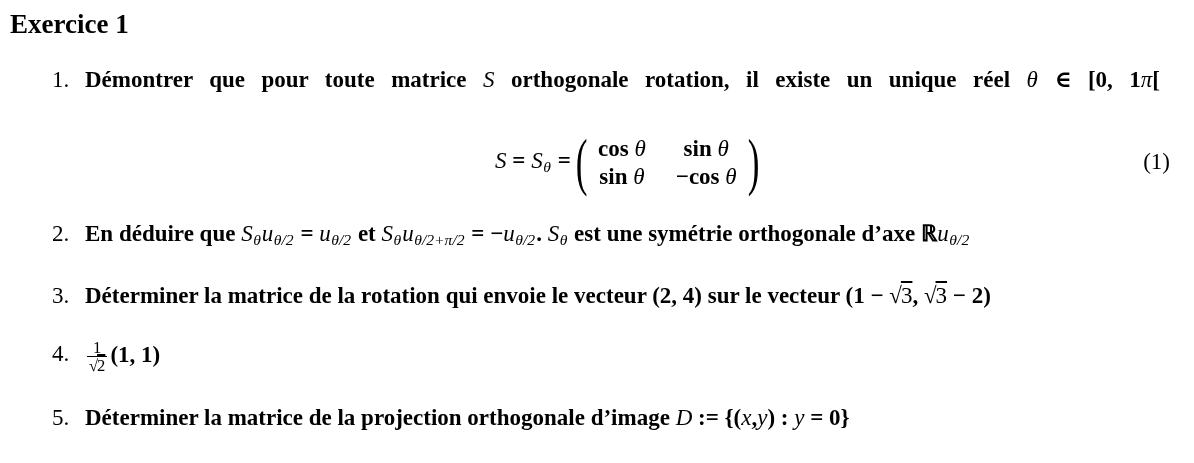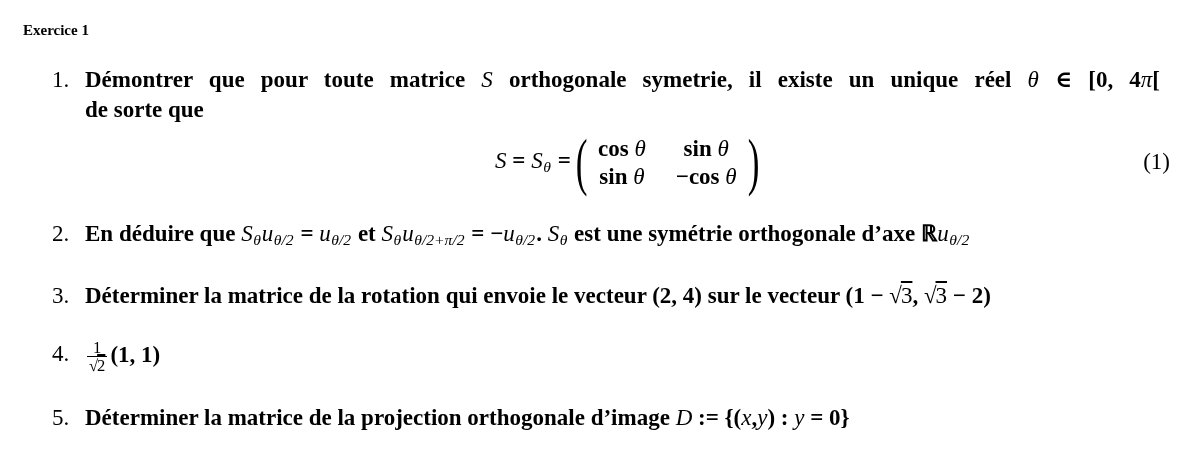--- a/index.html
+++ b/index.html
@@ -5,21 +5,21 @@
   html, body { margin: 0; padding: 0; }
   body {
     width: 1194px; height: 463px;
     background: #ffffff; color: #000000;
     font-family: "Liberation Serif", "DejaVu Serif", serif;
     position: relative; overflow: hidden;
   }
   .page { position: absolute; inset: 0; }
   .title {
     position: absolute; left: 10px; top: 9px;
-    font-size: 15px; font-weight: bold; margin: 13px;
+    font-size: 27px; font-weight: bold; margin: 0;
   }
   .item { position: absolute; left: 52px; right: 34px; font-size: 23px; }
   .item .num { position: absolute; left: 0; top: 0; line-height: 30px; }
   .item .text { margin-left: 33px; line-height: 30px; }
   .justify { text-align: justify; text-align-last: justify; }
   .run-rm { font-style: normal; font-weight: bold; }
   .run-it { font-style: italic; }
   .run-sub {
     font-style: italic; font-size: 0.68em;
     vertical-align: -0.28em; margin: 0 1px 0 0.5px;
@@ -56,22 +56,21 @@
 </style>
 </head>
 <body>
 
 <div class="page">
 
   <h1 class="title">Exercice 1</h1>
 
   <div class="item" style="top:65px">
     <span class="num">1.</span>
-    <div class="text justify"><span class="run-rm">Démontrer que pour toute matrice </span><span class="run-it">S</span><span class="run-rm"> orthogonale symetrie, il existe un unique réel </span><span class="run-it">θ</span><span class="run-rm"> ∈ [0, 4</span><span class="run-it">π</span><span class="run-rm">[</span></div>
-    <div class="text"><span class="run-rm">de sorte que</span></div>
+    <div class="text justify"><span class="run-rm">Démontrer que pour toute matrice </span><span class="run-it">S</span><span class="run-rm"> orthogonale rotation, il existe un unique réel </span><span class="run-it">θ</span><span class="run-rm"> ∈ [0, 1</span><span class="run-it">π</span><span class="run-rm">[</span></div>
   </div>
 
   <div class="equation-row">
     <div class="equation">
       <span class="eq-lhs"><span class="run-it">S</span><span class="run-rm"> = </span><span class="run-it">S</span><span class="run-sub">θ</span><span class="run-rm"> = </span></span>
       <span class="paren">(</span>
       <span class="mat">
         <span class="mcell"><span class="run-rm">cos </span><span class="run-it">θ</span></span>
         <span class="mcell"><span class="run-rm">sin </span><span class="run-it">θ</span></span>
         <span class="mcell"><span class="run-rm">sin </span><span class="run-it">θ</span></span>

